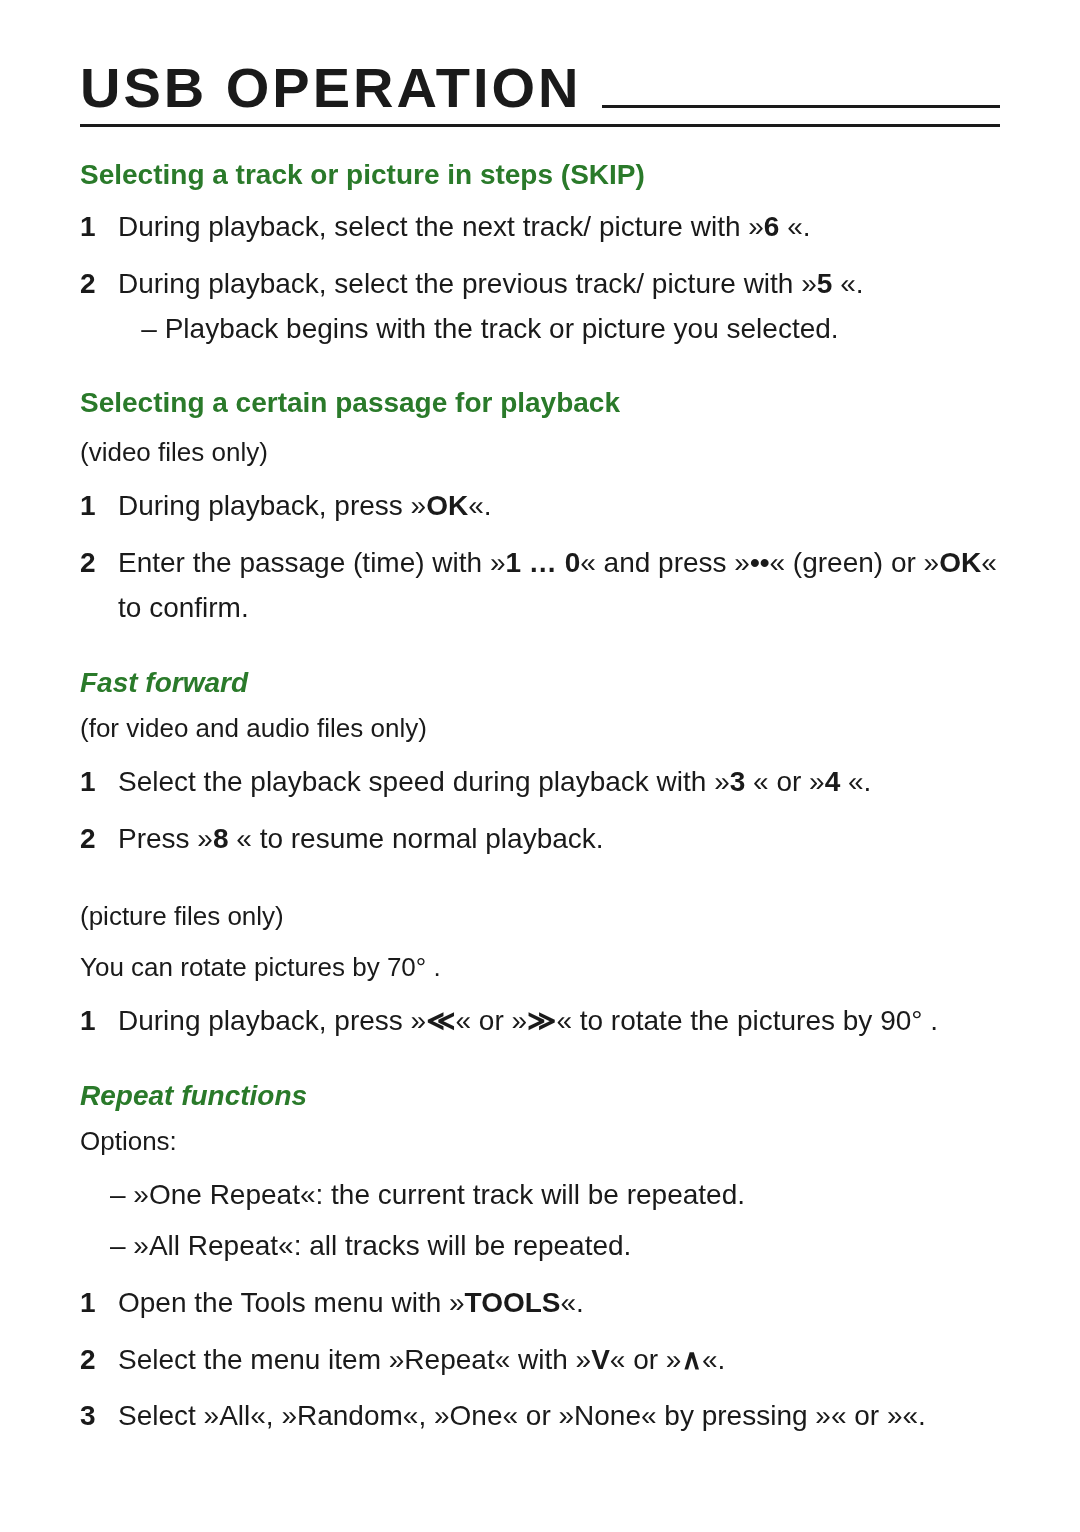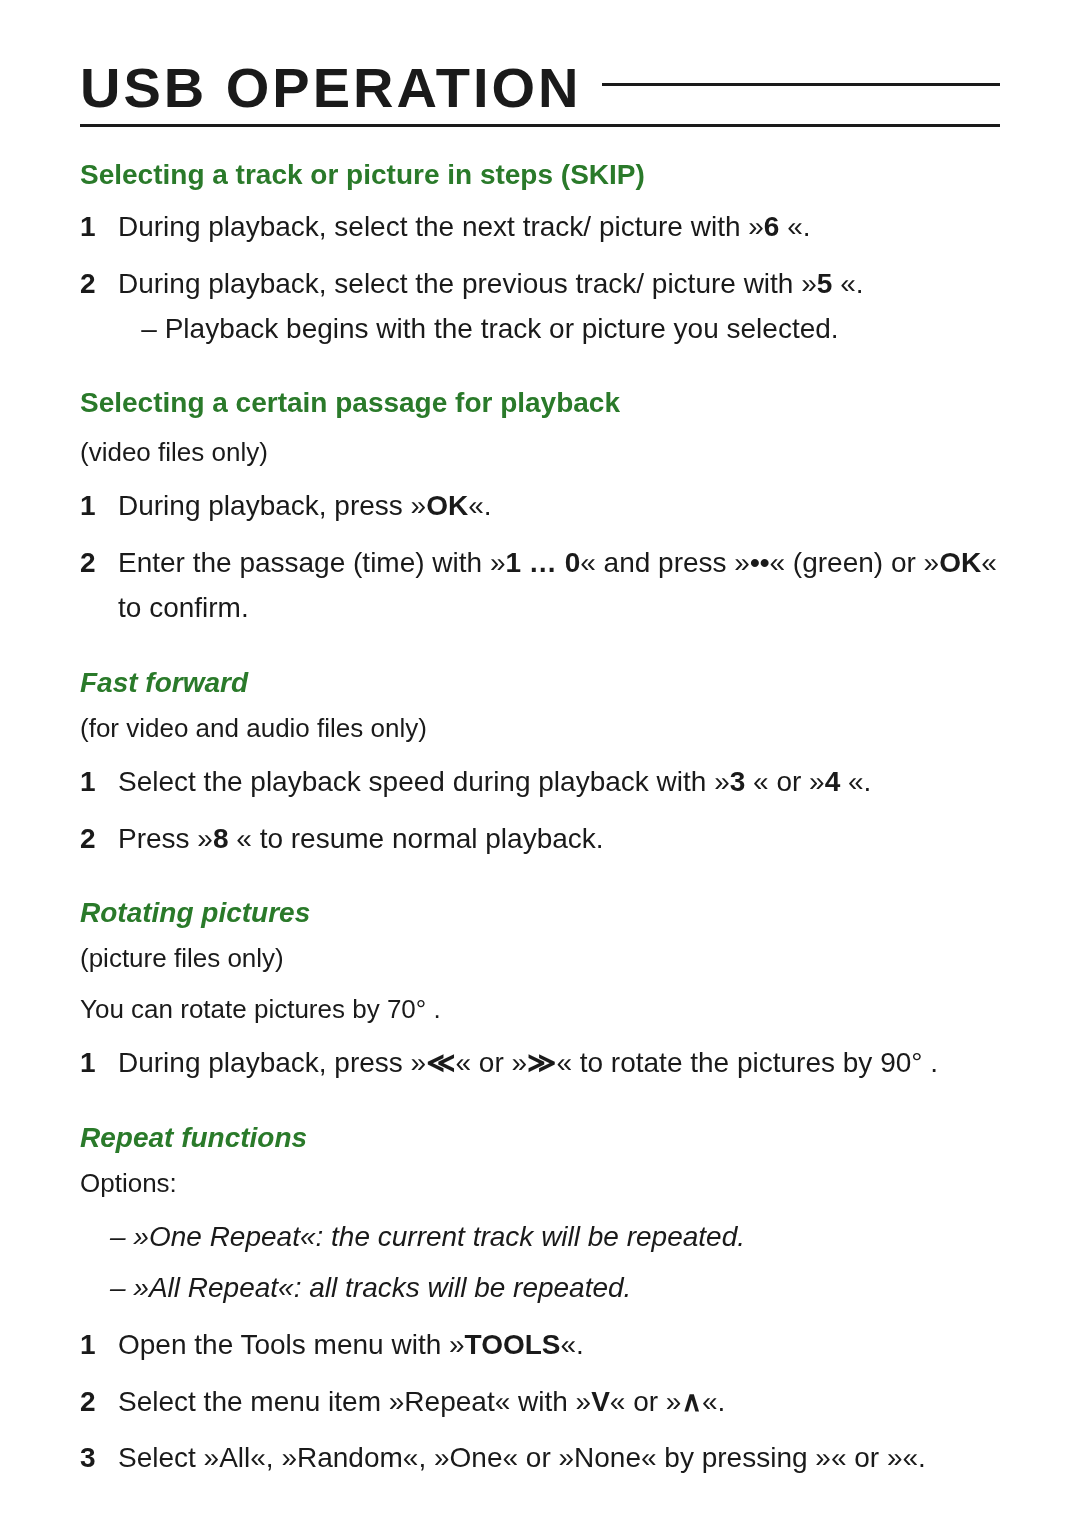--- a/index.html
+++ b/index.html
@@ -17,21 +17,21 @@
     .page-container {
       padding: 60px 80px 80px 80px;
       max-width: 1080px;
     }
 
     .page-title-block {
       margin-bottom: 32px;
       border-bottom: 3px solid #1a1a1a;
       padding-bottom: 8px;
       display: flex;
-      align-items: center;
+      align-items: flex-end;
     }
 
     .page-title {
       font-size: 56px;
       font-weight: 900;
       letter-spacing: 3px;
       text-transform: uppercase;
       color: #1a1a1a;
       line-height: 1;
     }
@@ -99,21 +99,20 @@
       padding-left: 30px;
       margin-bottom: 12px;
     }
 
     .dash-list li {
       font-size: 28px;
       line-height: 1.6;
       margin-bottom: 6px;
       text-indent: -18px;
       padding-left: 18px;
-      font-style: italic;
     }
 
     .dash-list li::before {
       content: "– ";
     }
 
     .bold-key {
       font-weight: 700;
     }
   </style>
@@ -178,21 +177,20 @@
       <li>
         <span class="num">2</span>
         <span class="li-content">
           Press »<span class="bold-key">8</span> « to resume normal playback.
         </span>
       </li>
     </ul>
   </div>
 
   <div class="section">
-    <div class="section-subheading">Rotating pictures</div>
     <div class="note">(picture files only)</div>
     <div class="note">You can rotate pictures by 70° .</div>
     <ul class="numbered-list">
       <li>
         <span class="num">1</span>
         <span class="li-content">
           During playback, press »<span class="bold-key">≪</span>« or »<span class="bold-key">≫</span>« to rotate the pictures by 90° .
         </span>
       </li>
     </ul>

